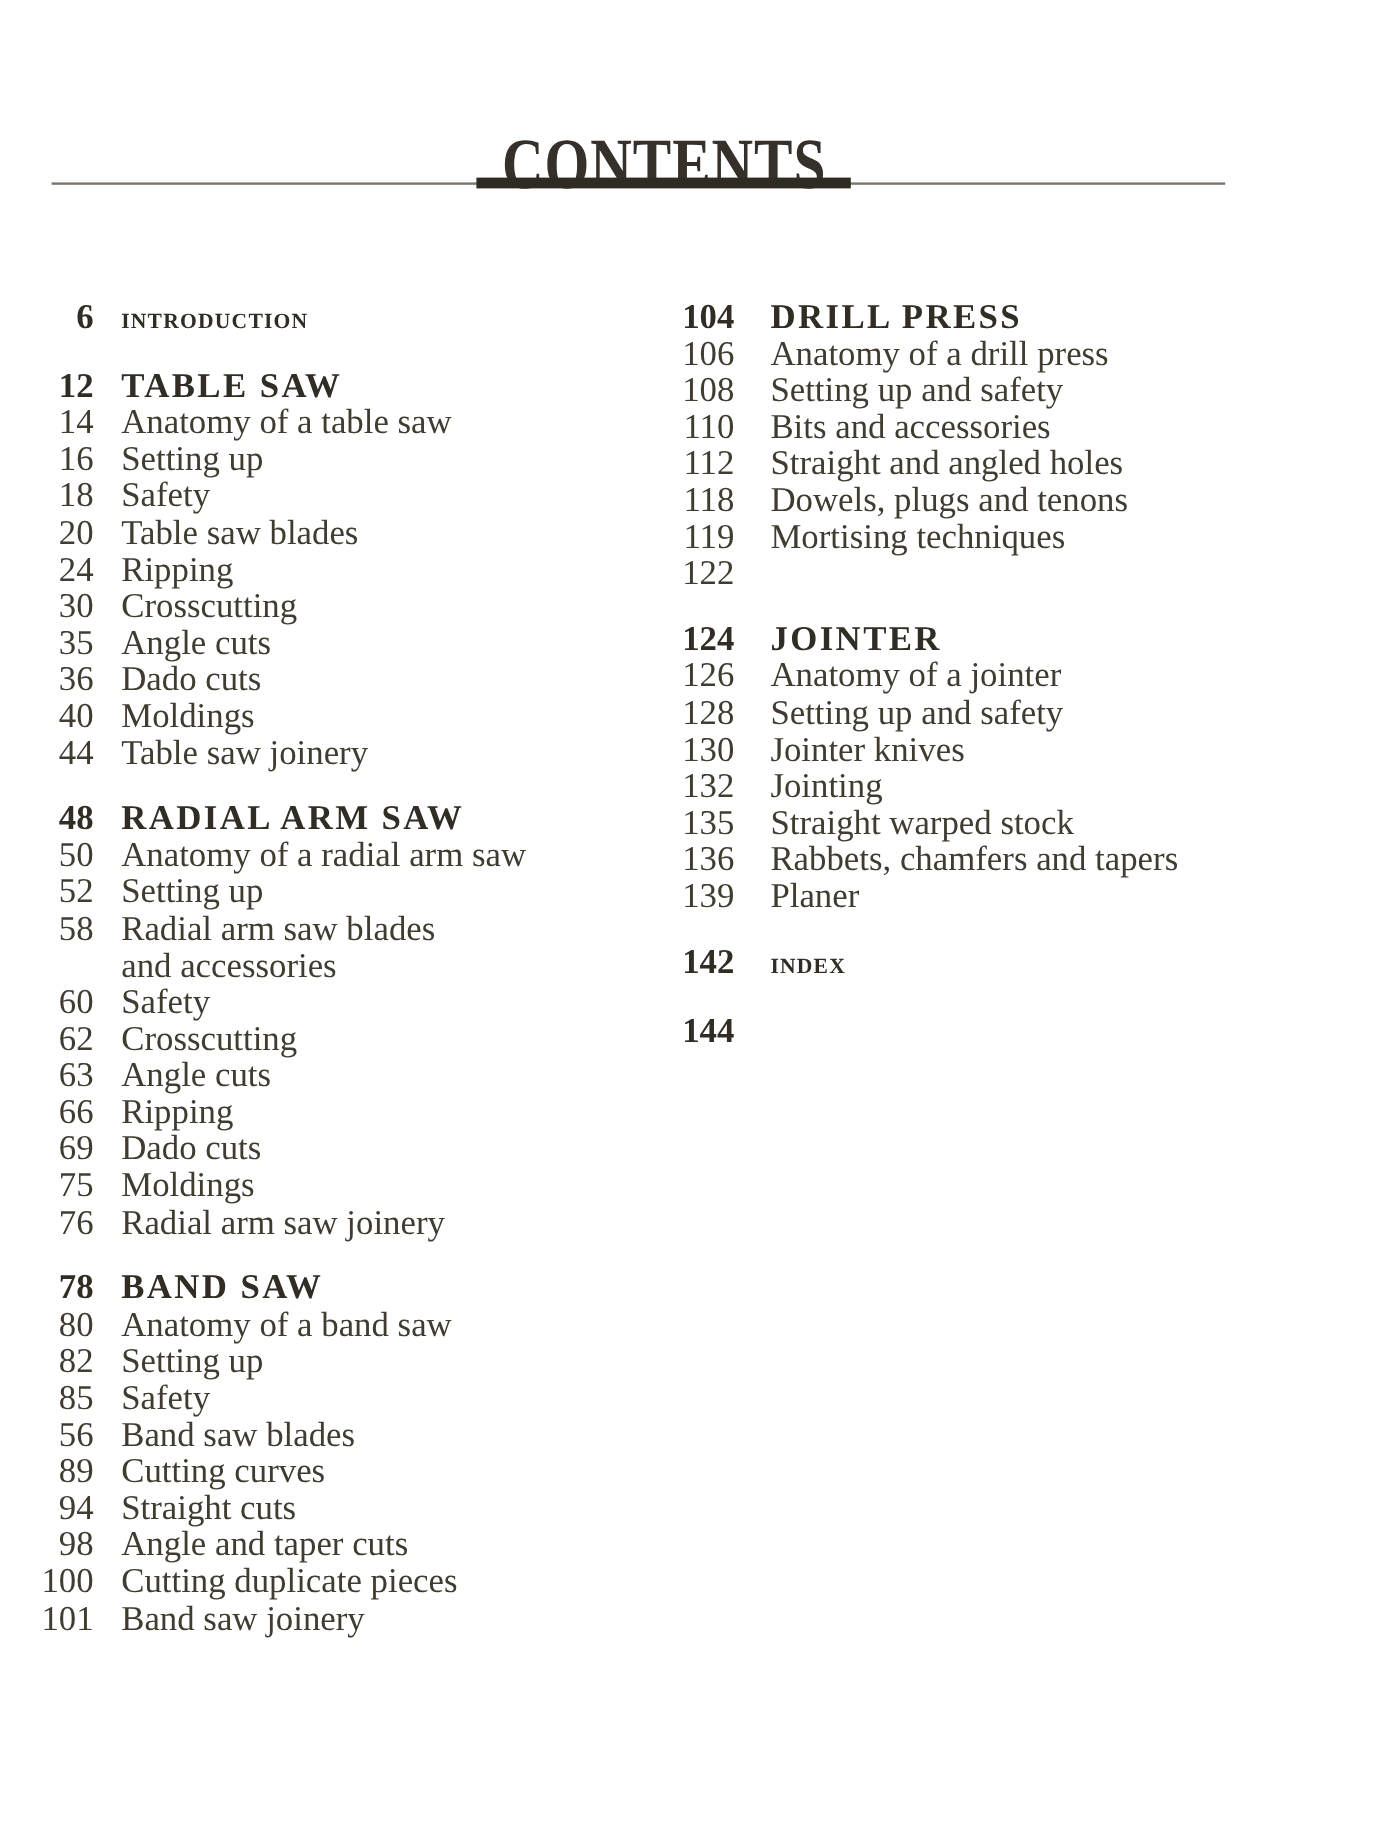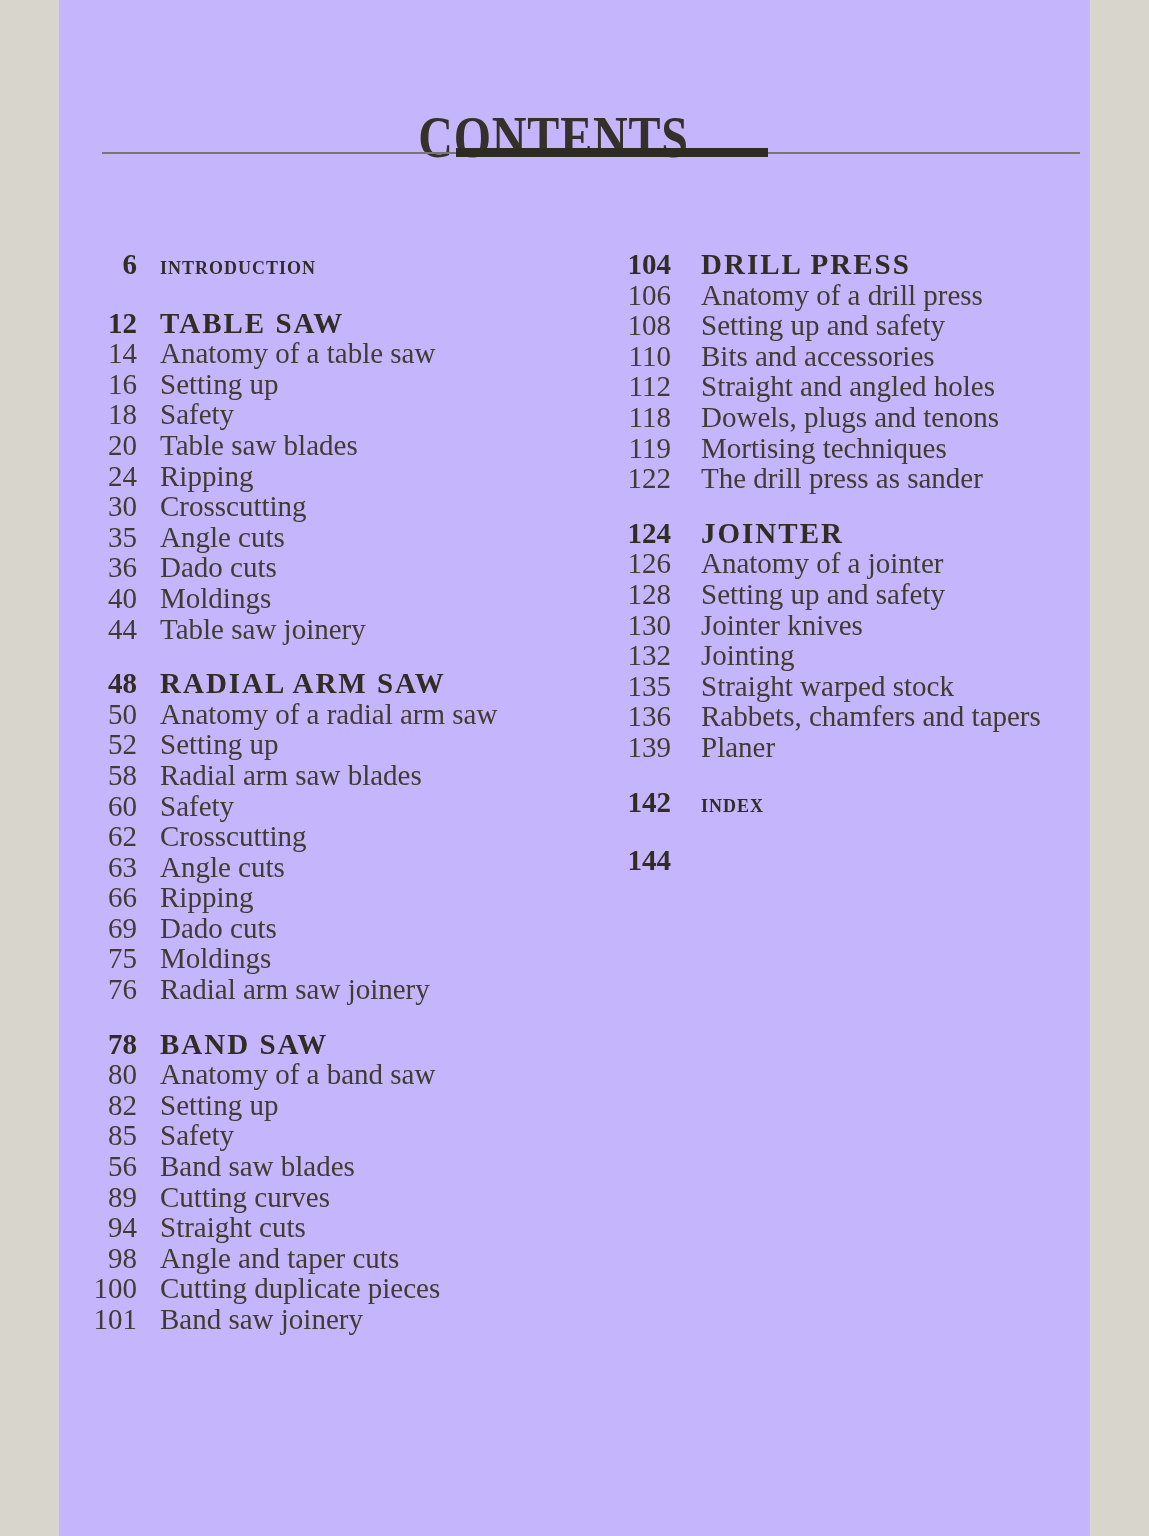--- a/index.html
+++ b/index.html
@@ -1,29 +1,28 @@
 <!DOCTYPE html>
 <html><head>
 <meta charset="utf-8">
 <style>
   html,body{margin:0;padding:0;}
   body{background:#d8d5cc;}
   .page{
     position:relative;
-    width:1019px;height:1536px;
+    width:1149px;height:1536px;
     margin:0 auto;
     overflow:hidden;
     font-family:"Liberation Serif","DejaVu Serif",serif;
     color:#403c31;
     background:
       radial-gradient(ellipse 130% 90% at 48% 42%, rgba(255,255,255,0.28), rgba(255,255,255,0) 70%),
       linear-gradient(100deg,#ebe9dd 0%,#f1eee5 16%,#f0ede3 62%,#ecead d 100%),
       #f0ede4;
-    background-color:#c4b5fd;
-    padding-left:12px;
+    background-color:#ffffff;
   }
   .title{
     position:absolute;top:67px;left:0;right:0;
     text-align:center;
     font-size:60px;line-height:1;
     letter-spacing:1px;
     color:#35312a;
     transform:translateX(-21px) scaleX(0.8);
   }
   .rule-thin{
@@ -118,20 +117,24 @@
         <span class="label">Anatomy of a radial arm saw</span>
       </div>
       <div class="row item">
         <span class="num">52</span>
         <span class="label">Setting up</span>
       </div>
       <div class="row item">
         <span class="num">58</span>
         <span class="label">Radial arm saw blades</span>
       </div>
+      <div class="row item cont">
+        <span class="num"></span>
+        <span class="label">and accessories</span>
+      </div>
       <div class="row item">
         <span class="num">60</span>
         <span class="label">Safety</span>
       </div>
       <div class="row item">
         <span class="num">62</span>
         <span class="label">Crosscutting</span>
       </div>
       <div class="row item">
         <span class="num">63</span>
@@ -218,21 +221,20 @@
       <div class="row item">
         <span class="num">118</span>
         <span class="label">Dowels, plugs and tenons</span>
       </div>
       <div class="row item">
         <span class="num">119</span>
         <span class="label">Mortising techniques</span>
       </div>
       <div class="row item">
         <span class="num">122</span>
-        <span class="label">The drill press as sander</span>
       </div>
       <div class="row head gap">
         <span class="num">124</span>
         <span class="label">JOINTER</span>
       </div>
       <div class="row item">
         <span class="num">126</span>
         <span class="label">Anatomy of a jointer</span>
       </div>
       <div class="row item">

